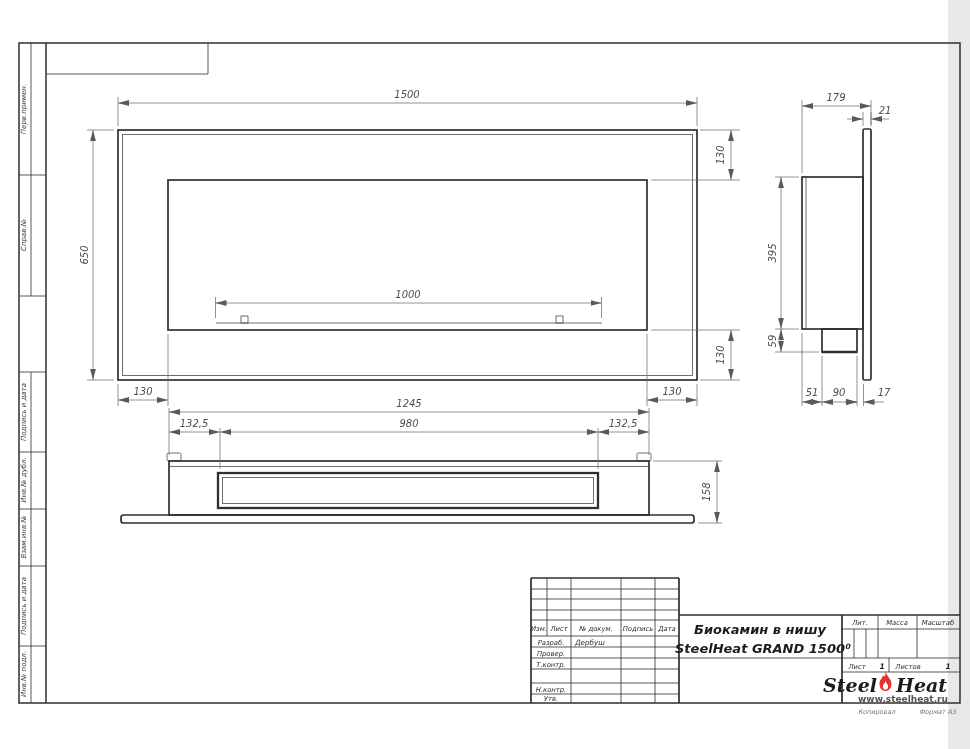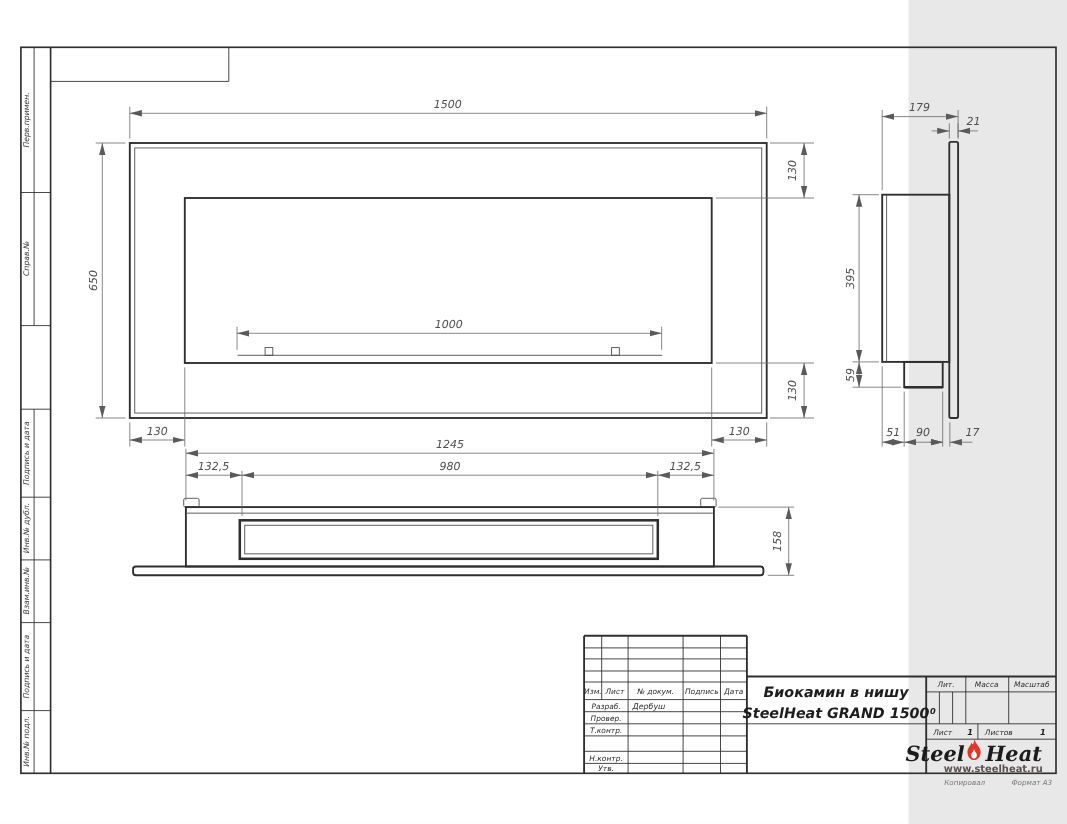--- a/index.html
+++ b/index.html
@@ -1,16 +1,16 @@
 <!DOCTYPE html>
 <html><head>
 <meta charset="utf-8">
 <style>
   html,body{margin:0;padding:0;background:#e8e8e8;}
-  .sheet{width:826px;height:749px;background:#ffffff;position:relative;font-family:"DejaVu Sans",sans-serif;}
+  .sheet{width:948px;height:749px;background:#ffffff;position:relative;font-family:"DejaVu Sans",sans-serif;}
   svg{display:block;}
   
   .lw-frame{stroke:#2f2f2f;stroke-width:1.5;fill:none}
   .lw-med{stroke:#2f2f2f;stroke-width:1.7;fill:none}
   .lw-thick{stroke:#2f2f2f;stroke-width:2.3;fill:none}
   .lw-thin{stroke:#4a4a4a;stroke-width:.8;fill:none}
   .ext{stroke:#6e6e6e;stroke-width:.75;fill:none}
   .diml{stroke:#6e6e6e;stroke-width:.75;fill:none;marker-start:url(#arw);marker-end:url(#arw)}
   .dime{stroke:#6e6e6e;stroke-width:.75;fill:none;marker-end:url(#arw)}
   .tbl{stroke:#2f2f2f;stroke-width:.8;fill:none}

